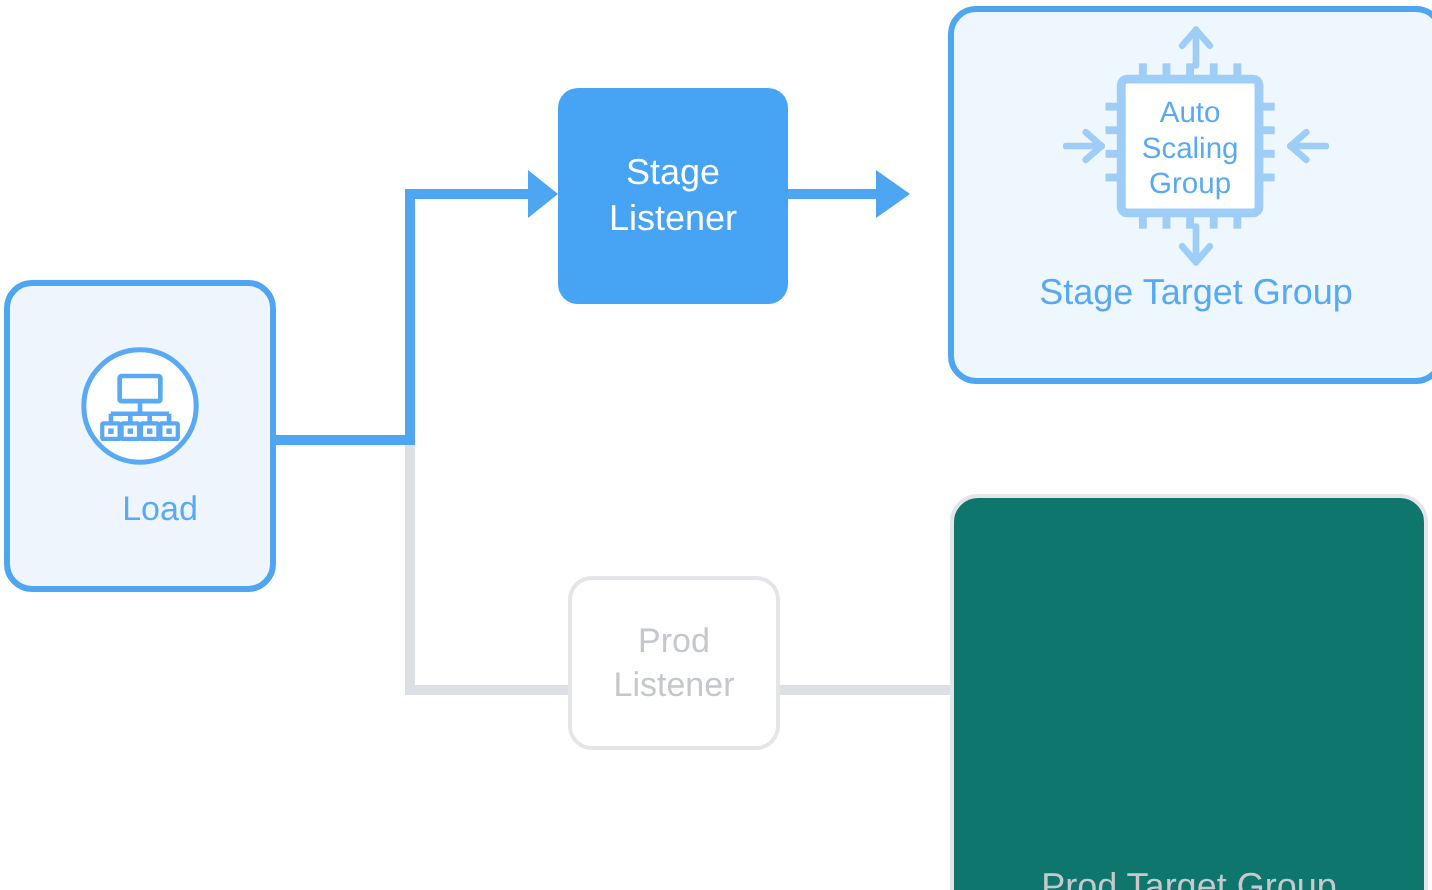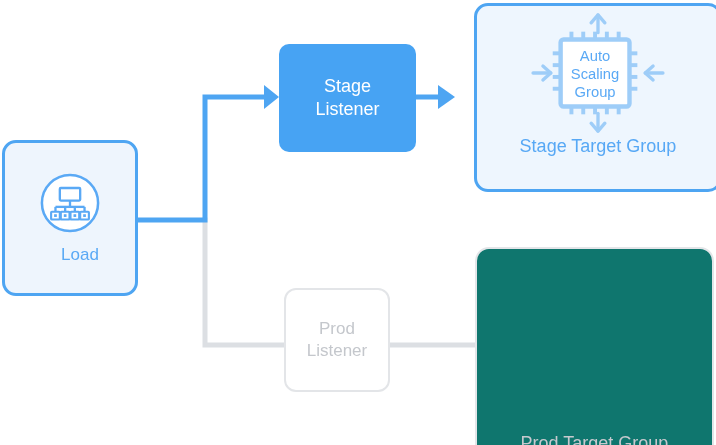--- a/index.html
+++ b/index.html
@@ -57,39 +57,39 @@
     line-height: 21px;
     text-align: center;
     font-weight: 400;
     margin-left: 20px;
   }
 
   
   .stage-listener {
     left: 279px;
     top: 44px;
-    width: 137px;
+    width: 115px;
     height: 108px;
     background: #47a3f3;
     border-radius: 10px;
     z-index: 3;
   }
   .stage-listener .listener-label {
     color: #ffffff;
     font-size: 18px;
     line-height: 23px;
     text-align: center;
   }
 
   
   .prod-listener {
     left: 284px;
     top: 288px;
     width: 106px;
-    height: 104px;
+    height: 87px;
     background: #ffffff;
     border: 2px solid #e3e5e8;
     border-radius: 12px;
     z-index: 3;
   }
   .prod-listener .listener-label {
     color: #c4c7cc;
     font-size: 17px;
     line-height: 22px;
     text-align: center;

